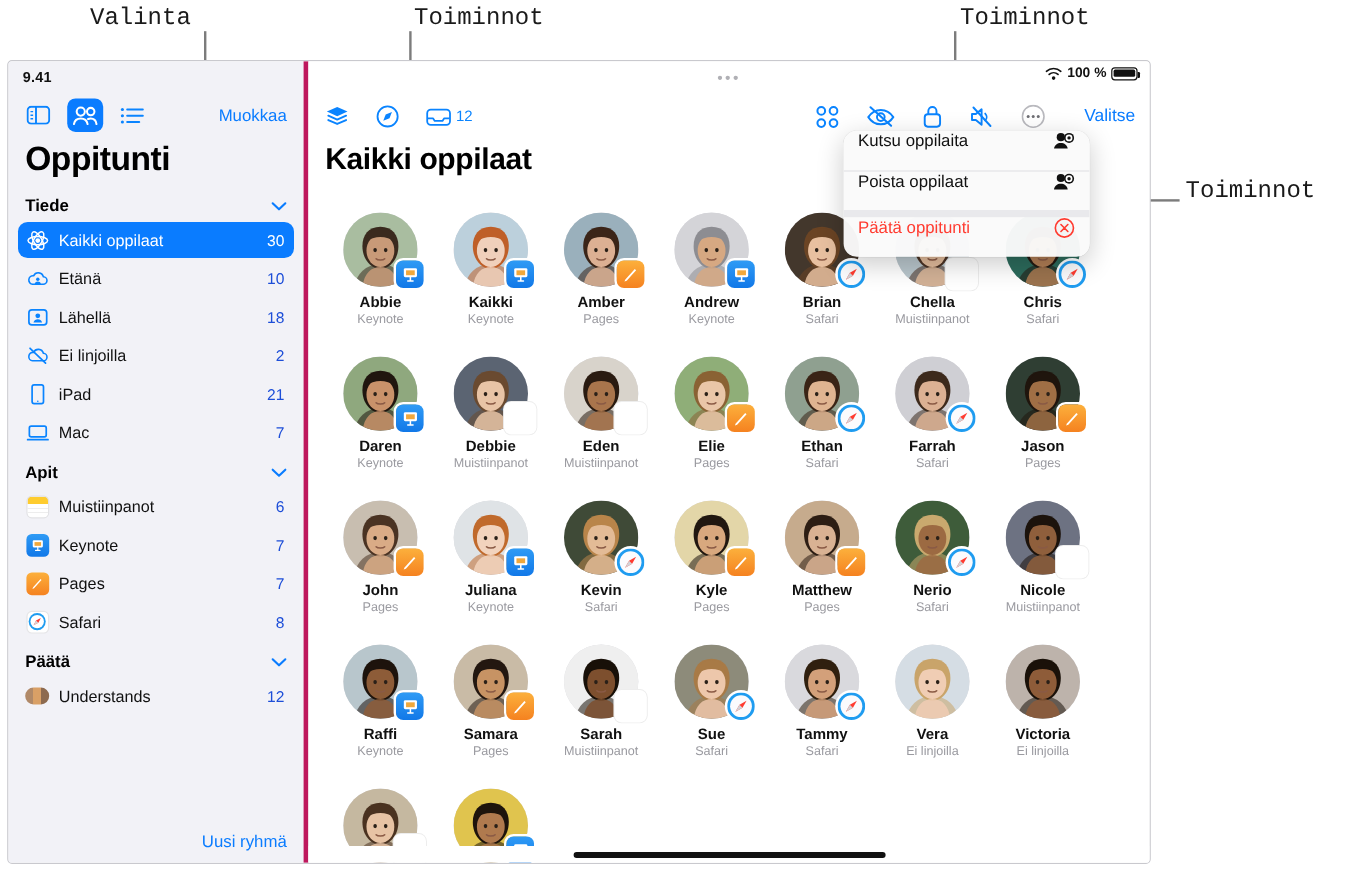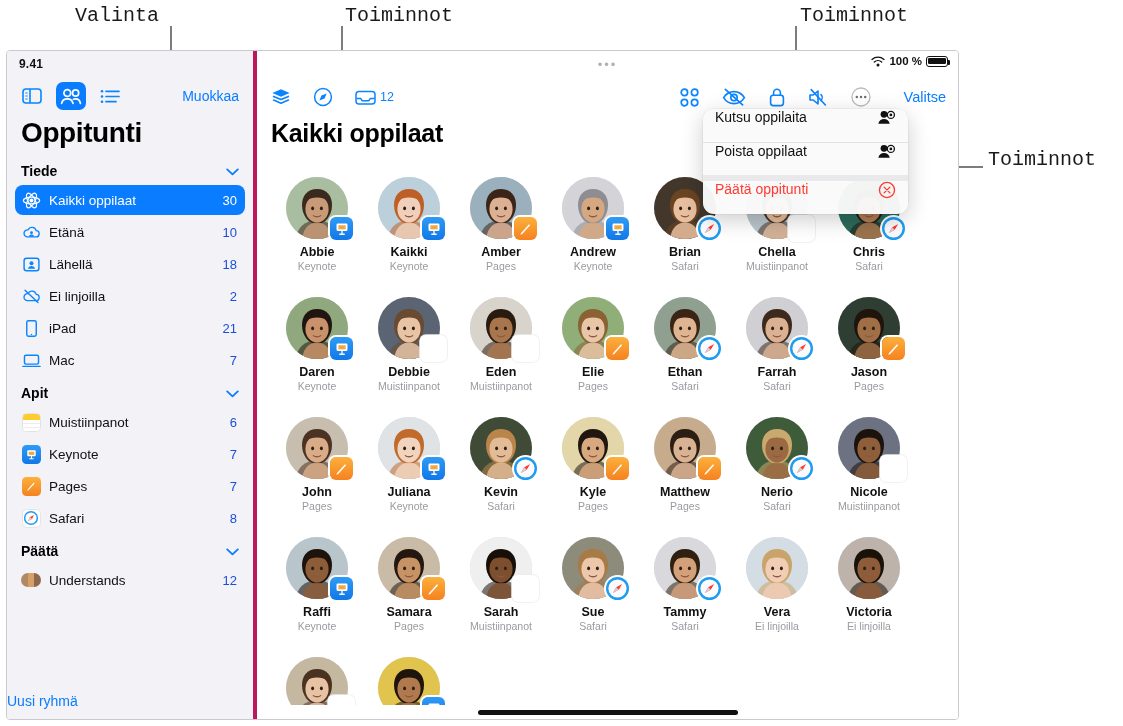--- a/index.html
+++ b/index.html
@@ -93,21 +93,21 @@
     width: 20px; height: 20px; flex: none;
     display: flex; align-items: center; justify-content: center;
     color: #0a84ff;
   }
   .sb-row.selected .sb-row-icon { color: #fff; }
   .sb-row-label { font-size: 13.5px; color: #111; }
   .sb-row.selected .sb-row-label { color: #fff; font-weight: 400; }
   .sb-row-count { margin-left: auto; font-size: 13px; color: #1d4ed8; }
   .sb-row.selected .sb-row-count { color: #fff; }
   .sb-footer {
-    text-align: left;
+    text-align: right;
     padding: 4px 14px 10px 0;
     font-size: 14px; color: #0a7cff;
   }
 
   
   .tile { width: 19px; height: 19px; border-radius: 4.5px; display:block; }
   .tile-notes {
     background: #fff;
     border: 1px solid #e2e2e5;
     background-image: linear-gradient(#fecc2f,#fecc2f);

